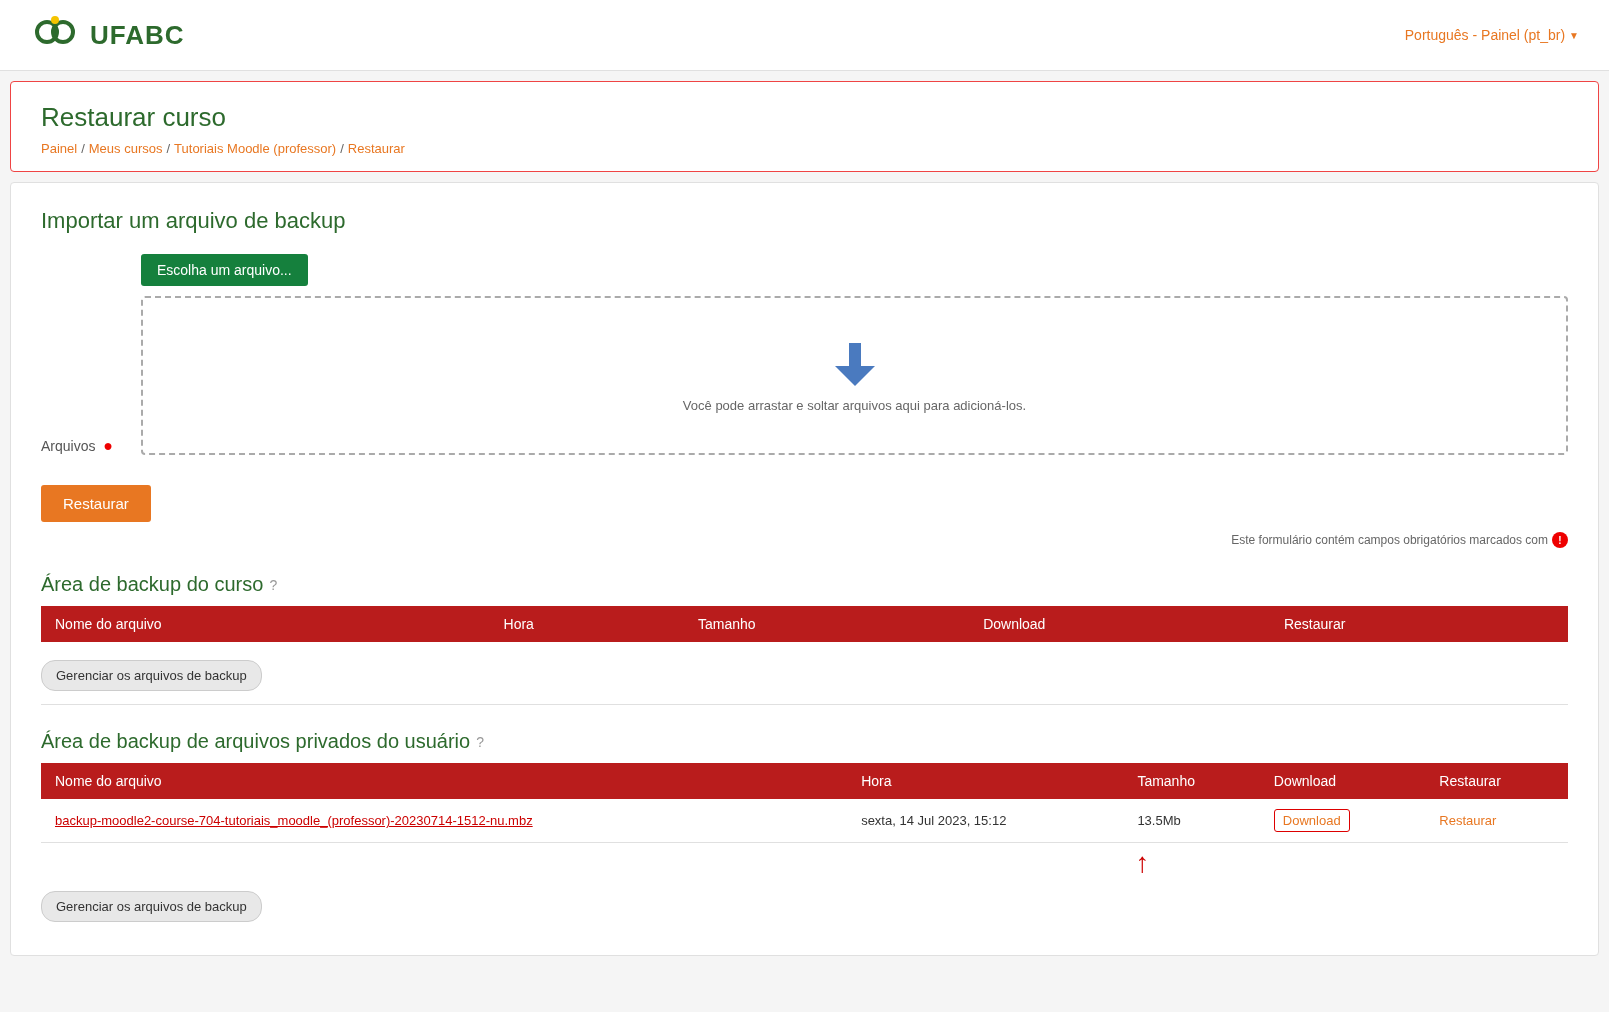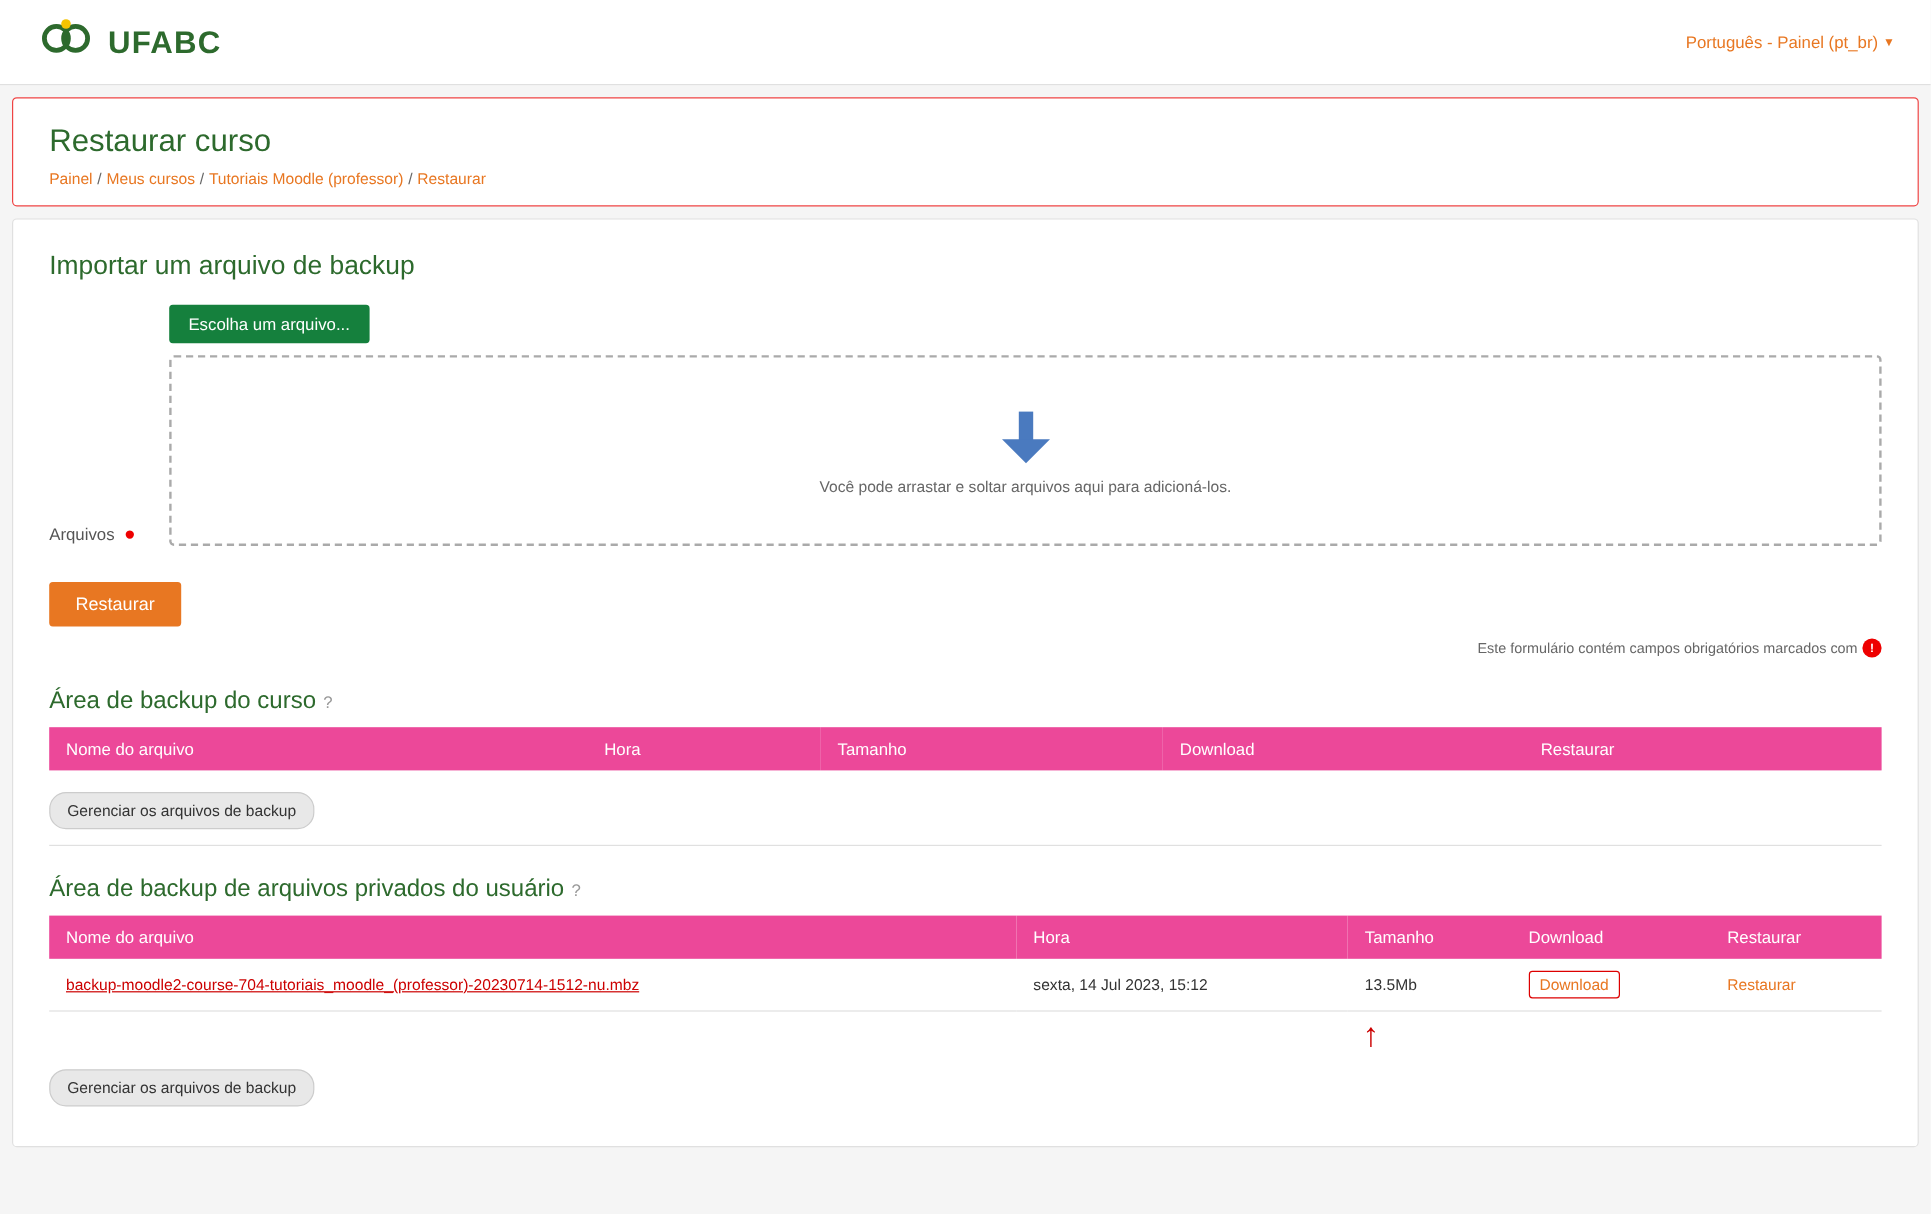--- a/index.html
+++ b/index.html
@@ -190,21 +190,21 @@
       cursor: pointer;
     }
 
     
     .backup-table {
       width: 100%;
       border-collapse: collapse;
       margin-bottom: 10px;
     }
     .backup-table thead tr {
-      background: #ec4899;
+      background: #b91c1c;
       color: #fff;
       border-radius: 15px;
     }
     .backup-table thead th {
       padding: 10px 14px;
       text-align: left;
       font-weight: normal;
       font-size: 14px;
     }
     .backup-table tbody tr {

